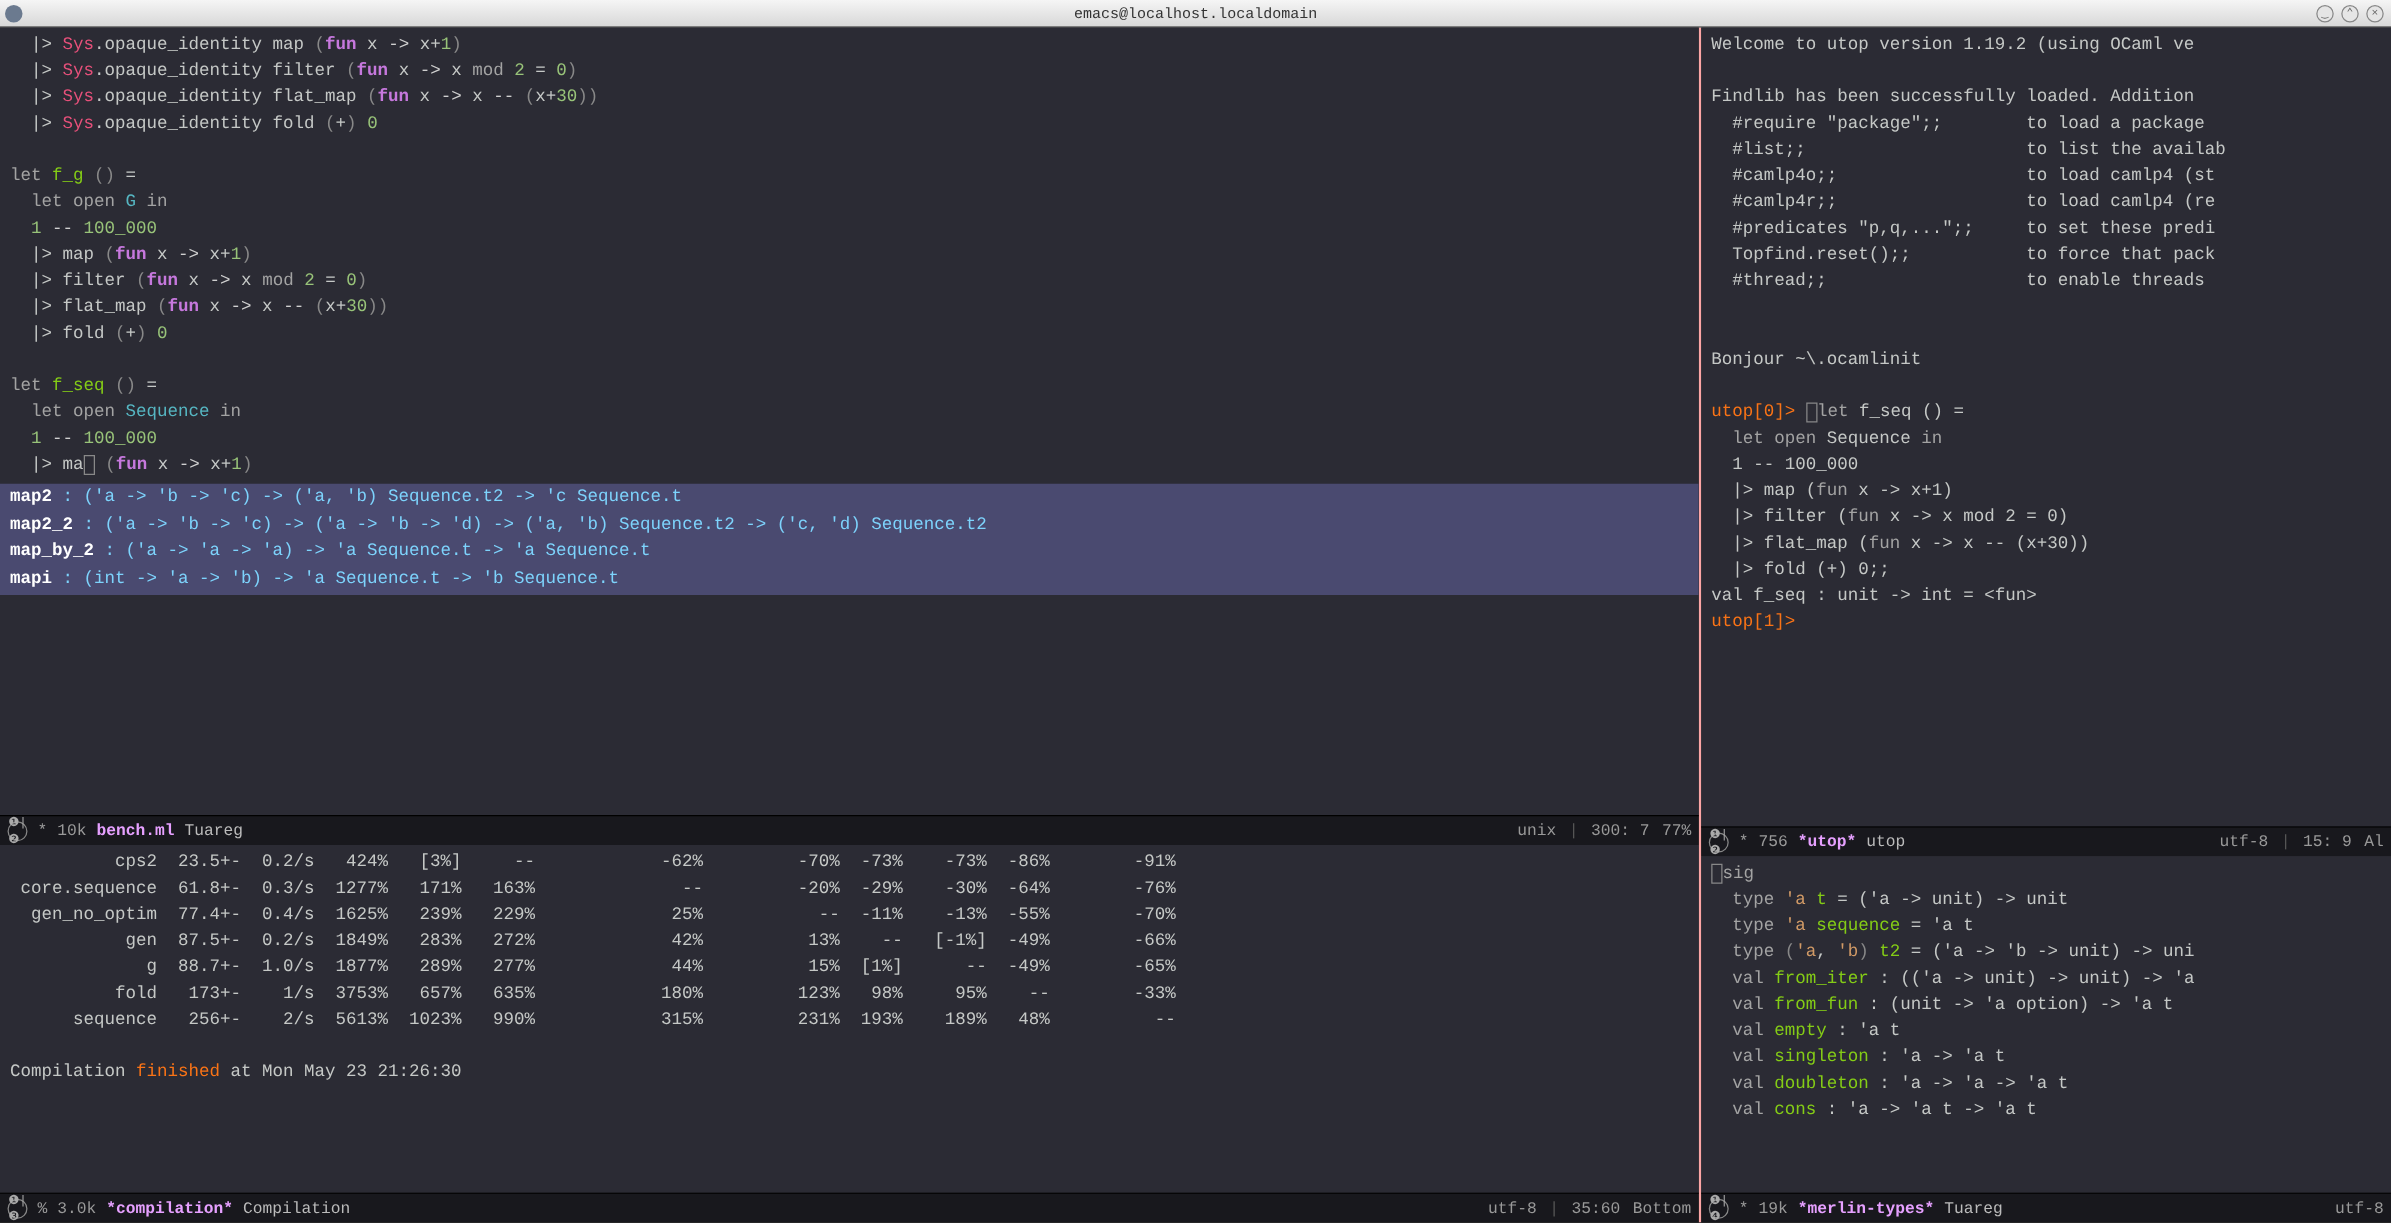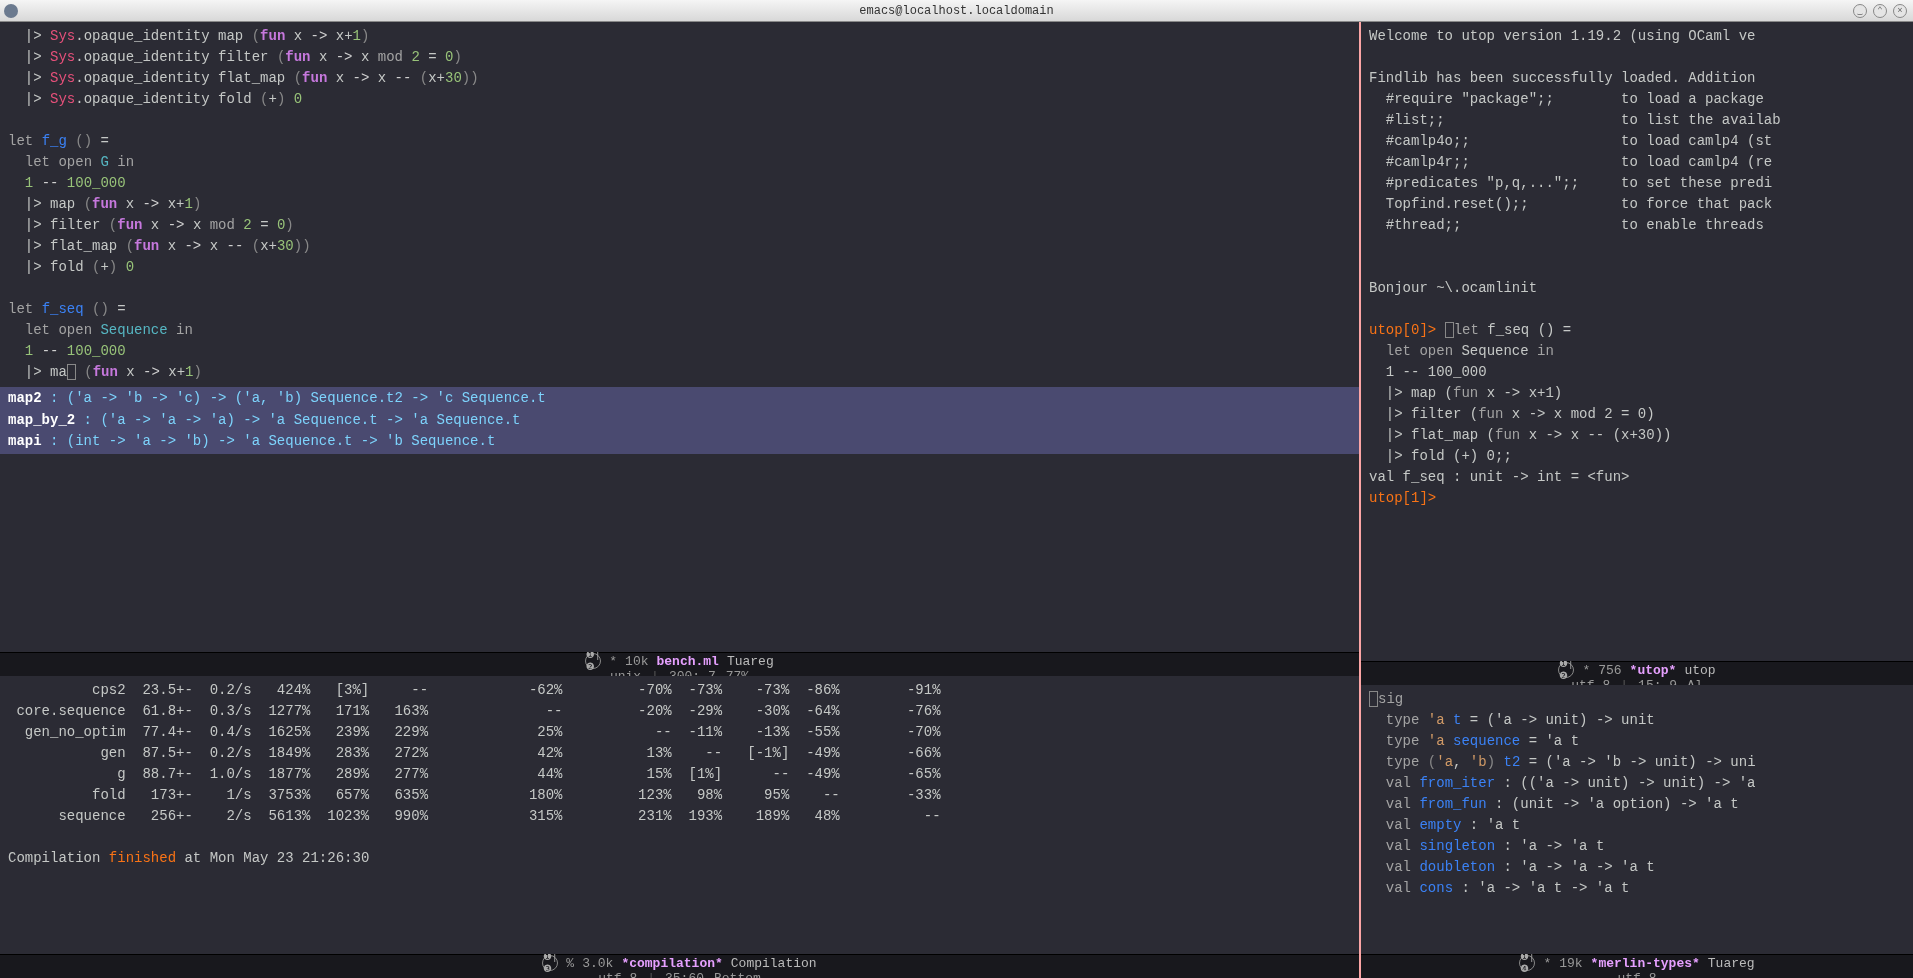--- a/index.html
+++ b/index.html
@@ -87,34 +87,33 @@
 .bottom-right { flex: 0.42; }
 .modeline {
   background: #18181d;
   color: #aaa;
   height: 24px;
   display: flex;
   align-items: center;
   padding: 0 6px;
   font-size: 13px;
   border-top: 1px solid #000;
-  flex-direction: column;
 }
 .modeline .left { display: flex; align-items: center; gap: 8px; flex:1; }
 .modeline .right { display: flex; align-items: center; gap: 10px; }
 .circ { width:16px; height:16px; border:1px solid #888; border-radius:50%; font-size:10px; display:inline-flex; align-items:center; justify-content:center;}
 .buf-name { color: #e6a0ff; font-weight: bold; }
 .mode-name { color: #bbb; }
 .info { color: #999; }
 .pipe { color: #555; }
 
 .kw { color: #a3a3a3; font-weight: normal; }
 .kw2 { color: #c678dd; font-weight: bold; }
 .ns { color: #e6507a; }
-.fn { color: #3b82f6; }
+.fn { color: #84cc16; }
 .type { color: #56b6c2; }
 .num { color: #98c379; }
 .paren { color: #888; }
 .green { color: #f97316; }
 .orange { color: #d19a66; }
 .white { color: #d0d0d0; }
 
 .completion-popup {
   background: #4a4a70;
   color: #d0d0d0;
@@ -170,20 +169,21 @@
   |&gt; filter <span class="paren">(</span><span class="kw2">fun</span> x <span class="white">-&gt;</span> x <span class="kw">mod</span> <span class="num">2</span> = <span class="num">0</span><span class="paren">)</span>
   |&gt; flat_map <span class="paren">(</span><span class="kw2">fun</span> x <span class="white">-&gt;</span> x <span class="white">--</span> <span class="paren">(</span>x+<span class="num">30</span><span class="paren">))</span>
   |&gt; fold <span class="paren">(</span>+<span class="paren">)</span> <span class="num">0</span>
 
 <span class="kw">let</span> <span class="fn">f_seq</span> <span class="paren">()</span> =
   <span class="kw">let</span> <span class="kw">open</span> <span class="type">Sequence</span> <span class="kw">in</span>
   <span class="num">1</span> <span class="white">--</span> <span class="num">100_000</span>
   |&gt; ma<span class="cursor-box"></span> <span class="paren">(</span><span class="kw2">fun</span> x <span class="white">-&gt;</span> x+<span class="num">1</span><span class="paren">)</span></div>
       <div class="completion-popup" id="completion-rows">
           <div class="row"><span class="comp-name">map2</span><span class="comp-sig"> : ('a -&gt; 'b -&gt; 'c) -&gt; ('a, 'b) Sequence.t2 -&gt; 'c Sequence.t</span></div>
+          <div class="row"><span class="comp-name">map2_2</span><span class="comp-sig"> : ('a -&gt; 'b -&gt; 'c) -&gt; ('a -&gt; 'b -&gt; 'd) -&gt; ('a, 'b) Sequence.t2 -&gt; ('c, 'd) Sequence.t2</span></div>
           <div class="row"><span class="comp-name">map_by_2</span><span class="comp-sig"> : ('a -&gt; 'a -&gt; 'a) -&gt; 'a Sequence.t -&gt; 'a Sequence.t</span></div>
           <div class="row"><span class="comp-name">mapi</span><span class="comp-sig"> : (int -&gt; 'a -&gt; 'b) -&gt; 'a Sequence.t -&gt; 'b Sequence.t</span></div>
         </div>
     </div>
 
     <div class="modeline">
       <div class="left">
         <span class="circ">❶|❷</span>
         <span class="info">*</span>
         <span class="info">10k</span>

